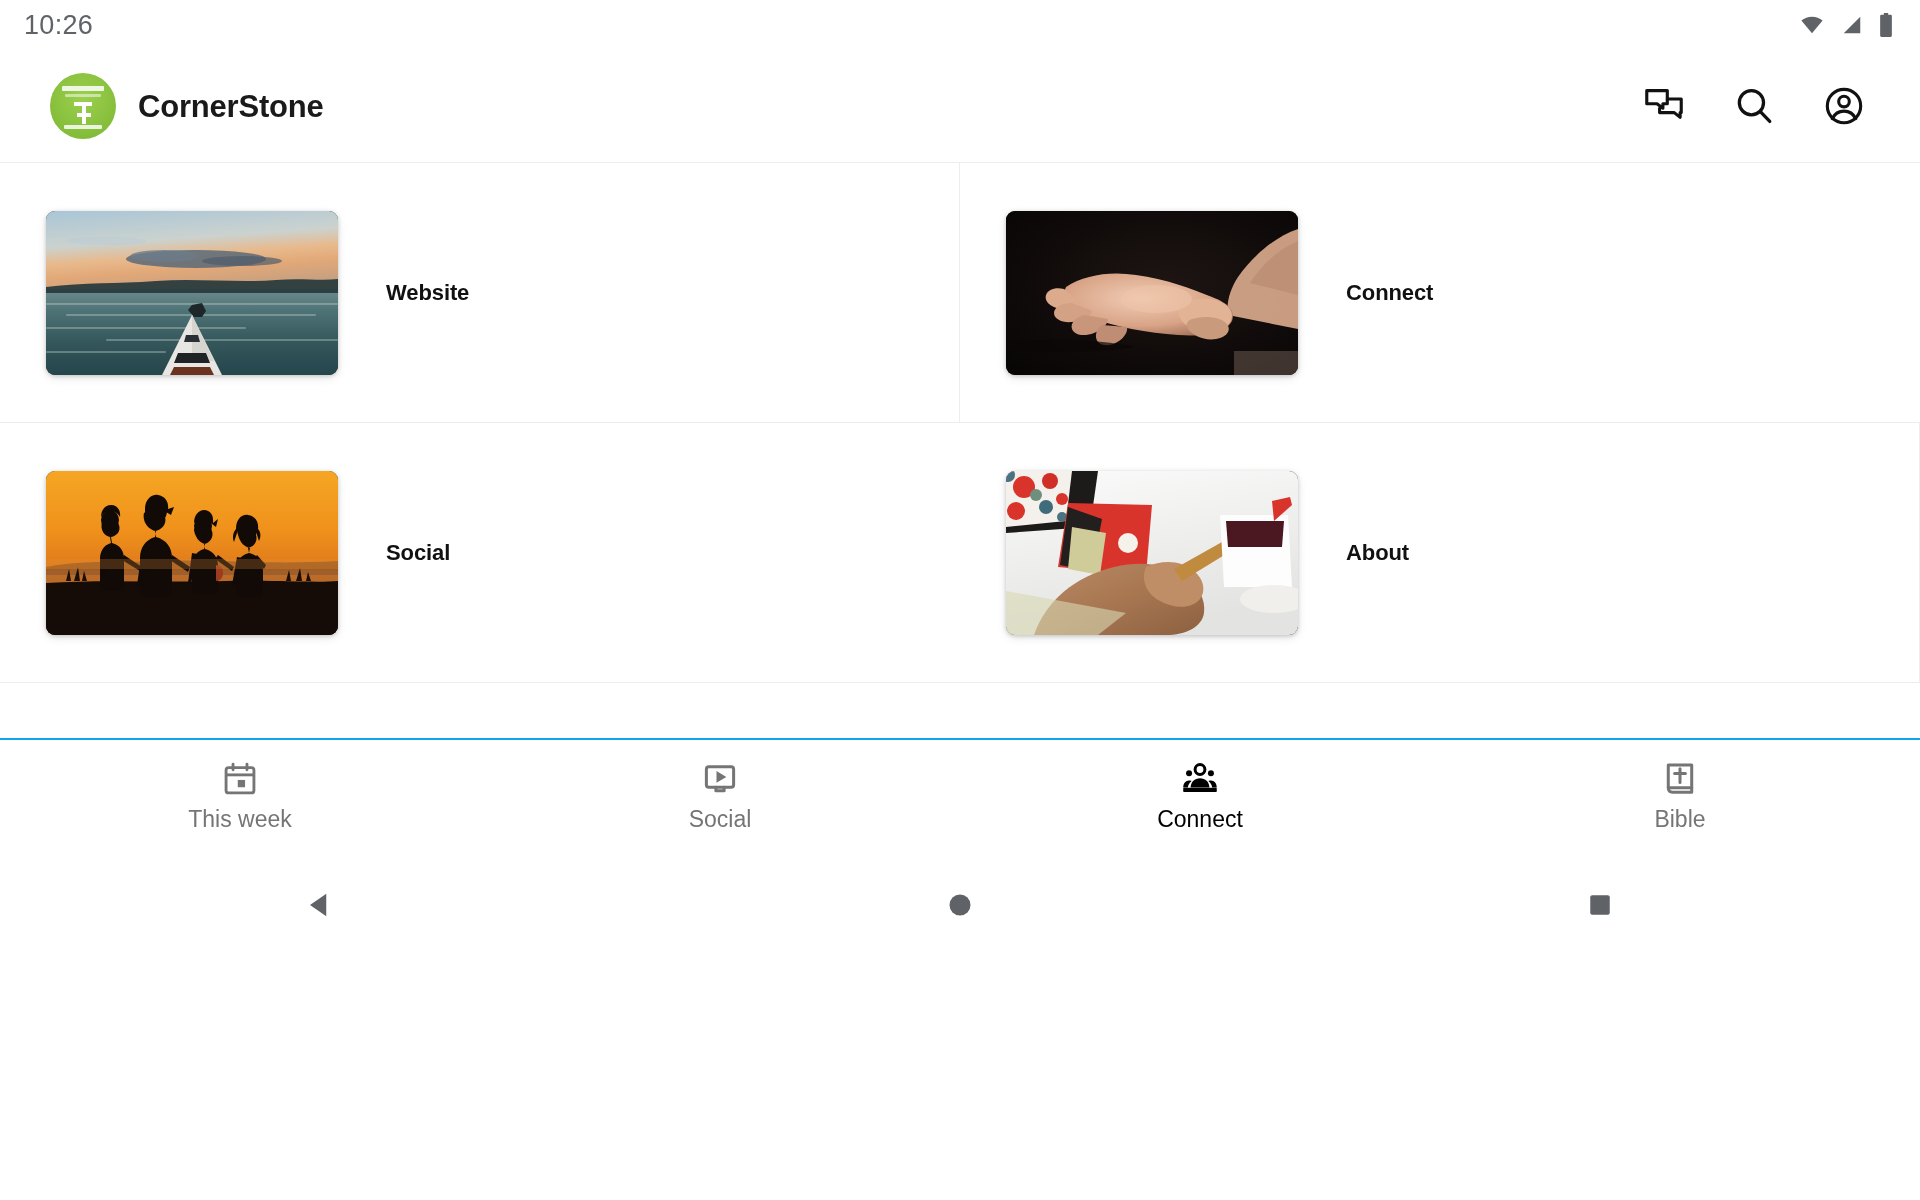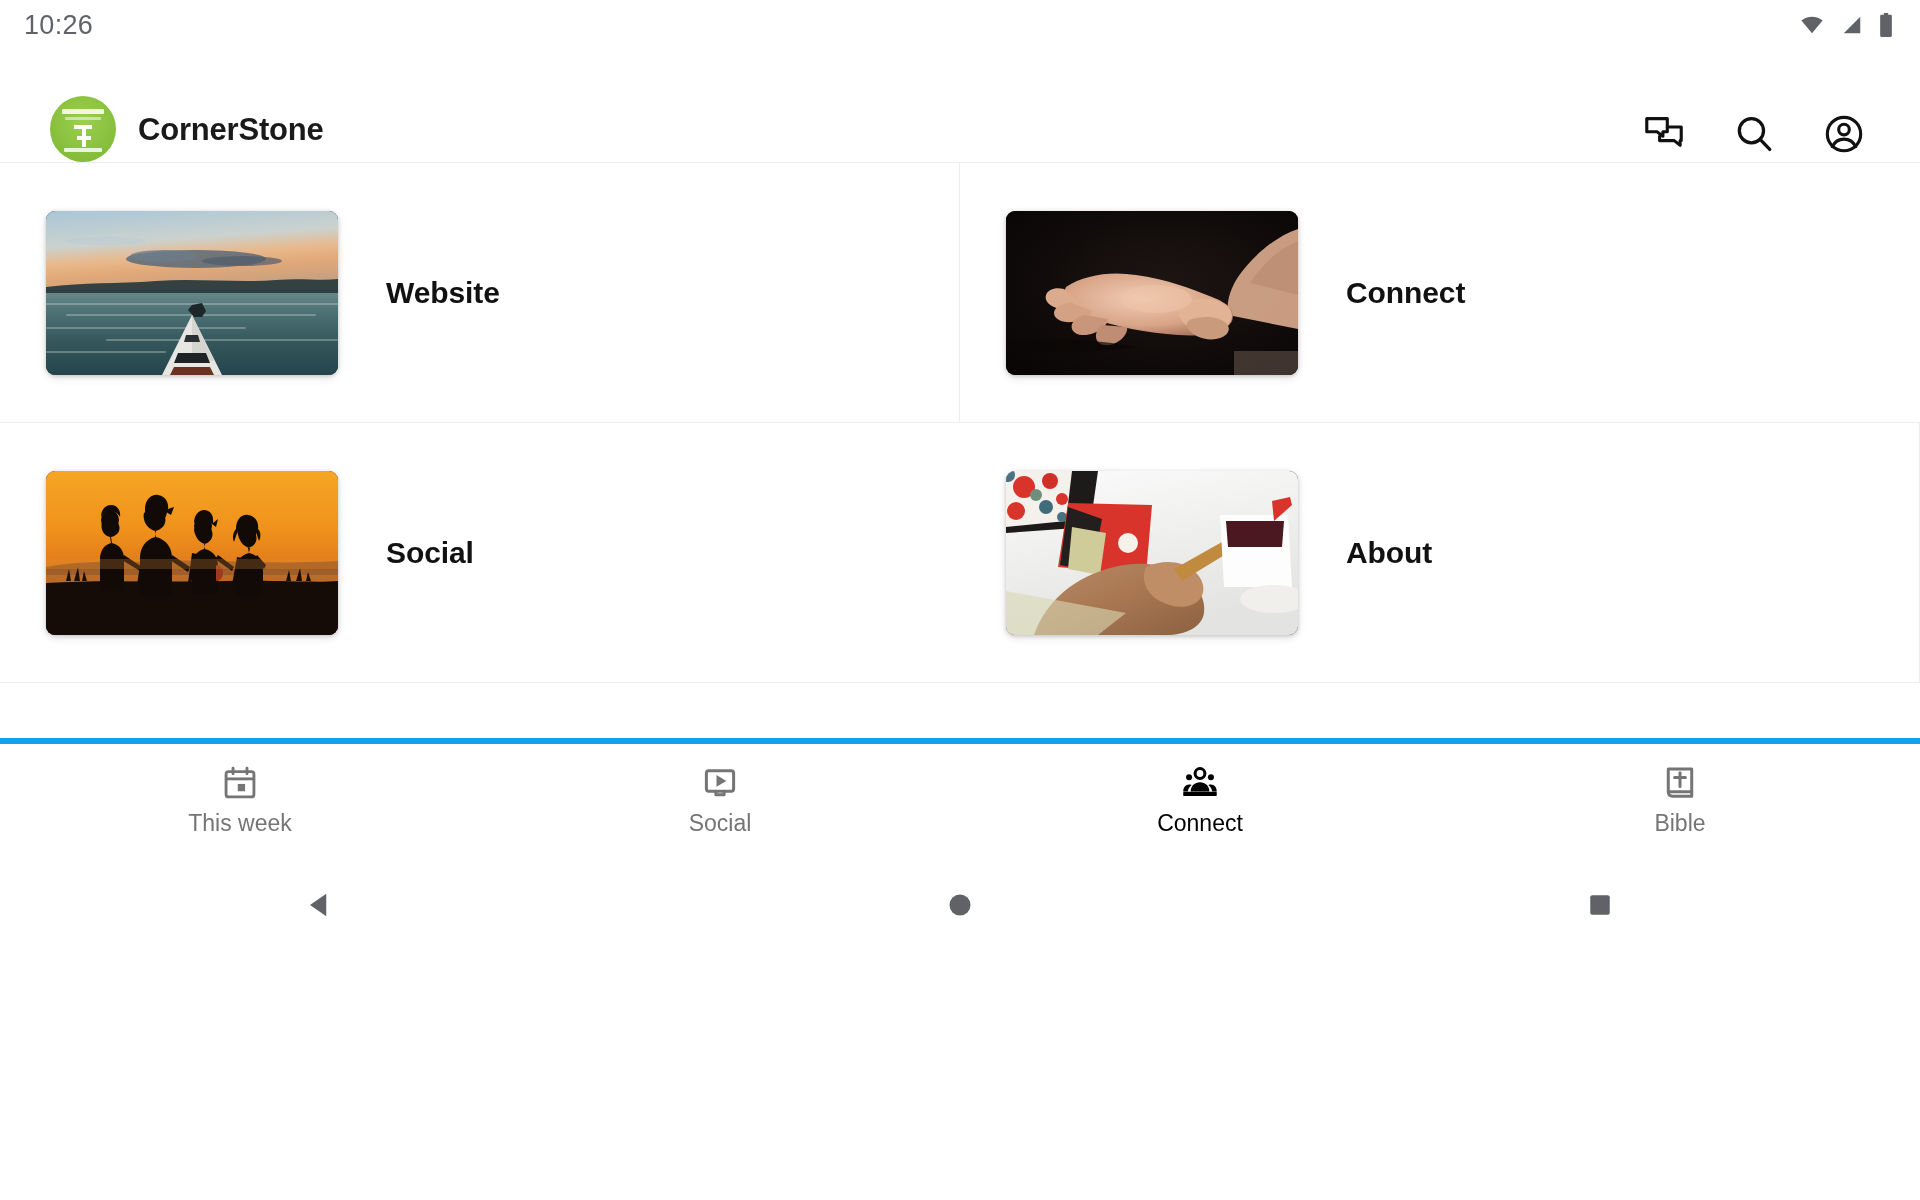--- a/index.html
+++ b/index.html
@@ -43,21 +43,21 @@
     align-items: center;
     gap: 13px;
   }
   .status-icons svg { display: block; }
 
   
   .app-bar {
     height: 112px;
     flex: 0 0 112px;
     display: flex;
-    align-items: flex-end;
+    align-items: center;
     justify-content: space-between;
     padding: 0 30px 0 50px;
     background: #ffffff;
   }
   .brand {
     display: flex;
     align-items: center;
     gap: 22px;
   }
   .brand-logo {
@@ -160,33 +160,33 @@
     height: 164px;
     flex: 0 0 292px;
     border-radius: 9px;
     overflow: hidden;
     box-shadow: 0 1px 4px rgba(0,0,0,0.18), 0 3px 10px rgba(0,0,0,0.10);
     position: relative;
     background: #222;
   }
   .tile-thumb svg { display: block; width: 100%; height: 100%; }
   .tile-label {
-    font-size: 30px;
+    font-size: 22px;
     font-weight: bold;
     color: #111111;
     letter-spacing: -0.1px;
     line-height: 1;
   }
 
   
   .bottom-nav {
     flex: 0 0 128px;
     height: 128px;
     background: #ffffff;
-    border-top: 6px solid #0ea5e9;
+    border-top: 2px solid #0ea5e9;
     display: flex;
     align-items: flex-start;
     padding-top: 20px;
   }
   .nav-item {
     flex: 1 1 0;
     display: flex;
     flex-direction: column;
     align-items: center;
     gap: 10px;

